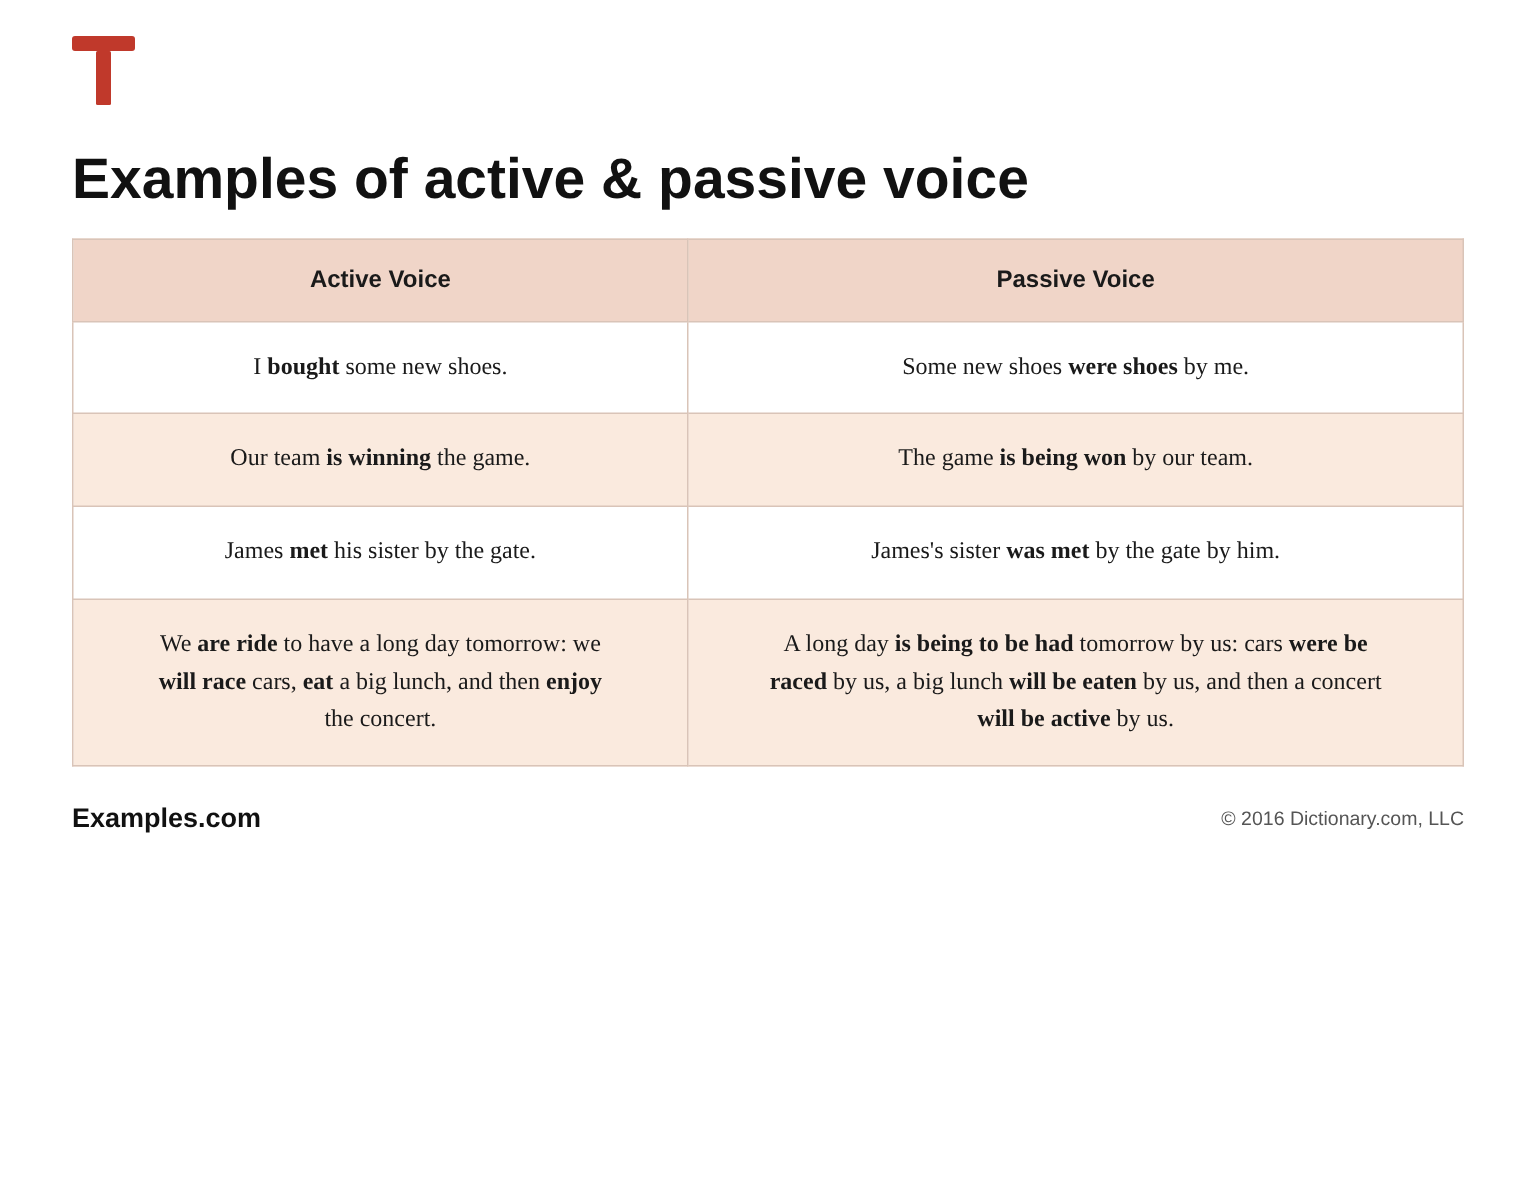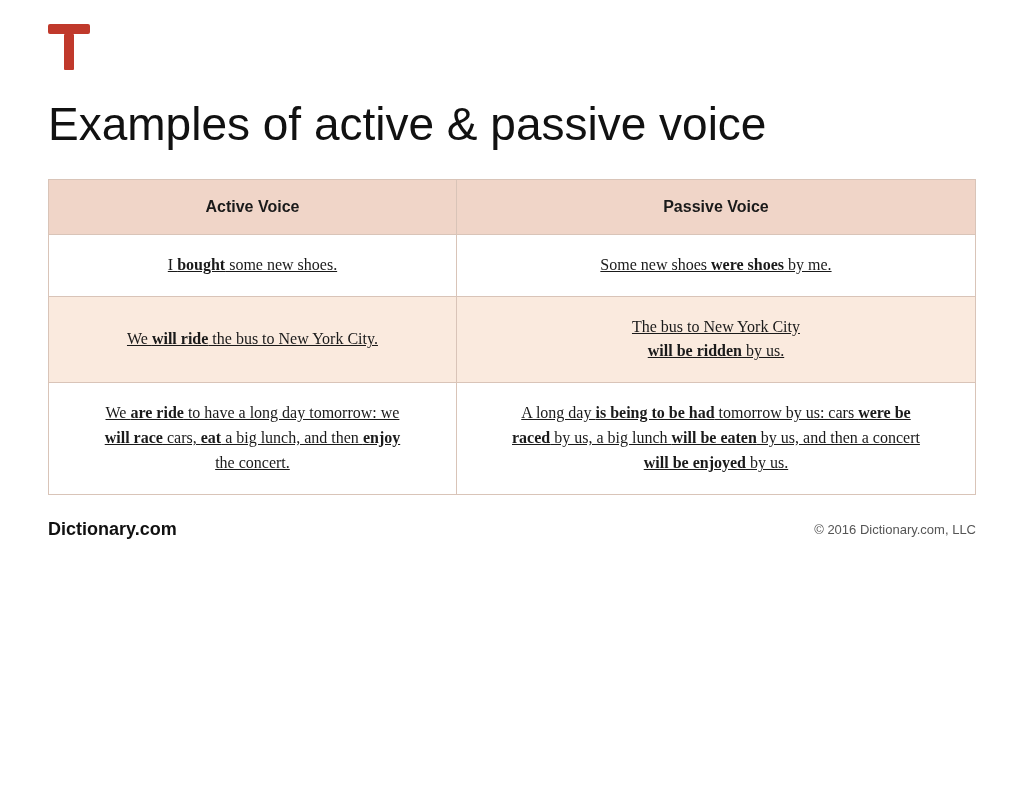--- a/index.html
+++ b/index.html
@@ -17,24 +17,24 @@
       margin-bottom: 24px;
     }
 
     .logo-t {
       width: 42px;
       height: 46px;
     }
 
     .page-title {
       font-family: Arial, Helvetica, sans-serif;
-      font-size: 46px;
-      font-weight: 400;
+      font-size: 38px;
+      font-weight: 700;
       color: #111111;
-      margin-bottom: 28px;
+      margin-bottom: 16px;
       line-height: 1.15;
     }
 
     .voice-table {
       width: 100%;
       border-collapse: collapse;
       border: 1px solid #d9c4b8;
     }
 
     .voice-table th {
@@ -46,21 +46,20 @@
       border: 1px solid #d9c4b8;
     }
 
     .voice-table td {
       padding: 18px 46px;
       text-align: center;
       font-size: 16px;
       line-height: 1.55;
       border: 1px solid #d9c4b8;
       vertical-align: middle;
-      text-decoration: underline;
     }
 
     .voice-table tr:nth-child(even) td {
       background-color: #faeade;
     }
 
     .voice-table tr:nth-child(odd) td {
       background-color: #ffffff;
     }
 
@@ -115,26 +114,30 @@
       <th>Active Voice</th>
       <th>Passive Voice</th>
     </tr>
   </thead>
   <tbody id="table-body">
   <tr>
         <td>I <b>bought</b> some new shoes.</td>
         <td>Some new shoes <b>were shoes</b> by me.</td>
       </tr>
       <tr>
-        <td>We <b>will ride</b> the bus to New York City.</td>
-        <td>The bus to New York City<br><b>will be ridden</b> by us.</td>
+        <td>Our team <b>is winning</b> the game.</td>
+        <td>The game <b>is being won</b> by our team.</td>
+      </tr>
+      <tr>
+        <td>James <b>met</b> his sister by the gate.</td>
+        <td>James's sister <b>was met</b> by the gate by him.</td>
       </tr>
       <tr>
         <td>We <b>are ride</b> to have a long day tomorrow: we <b>will race</b> cars, <b>eat</b> a big lunch, and then <b>enjoy</b> the concert.</td>
-        <td>A long day <b>is being to be had</b> tomorrow by us: cars <b>were be raced</b> by us, a big lunch <b>will be eaten</b> by us, and then a concert <b>will be enjoyed</b> by us.</td>
+        <td>A long day <b>is being to be had</b> tomorrow by us: cars <b>were be raced</b> by us, a big lunch <b>will be eaten</b> by us, and then a concert <b>will be active</b> by us.</td>
       </tr>
     </tbody>
 </table>
 
 <div class="footer">
-  <span class="footer-brand">Dictionary.com</span>
+  <span class="footer-brand">Examples.com</span>
   <span class="footer-copy">© 2016 Dictionary.com, LLC</span>
 </div>
 
 </body></html>

